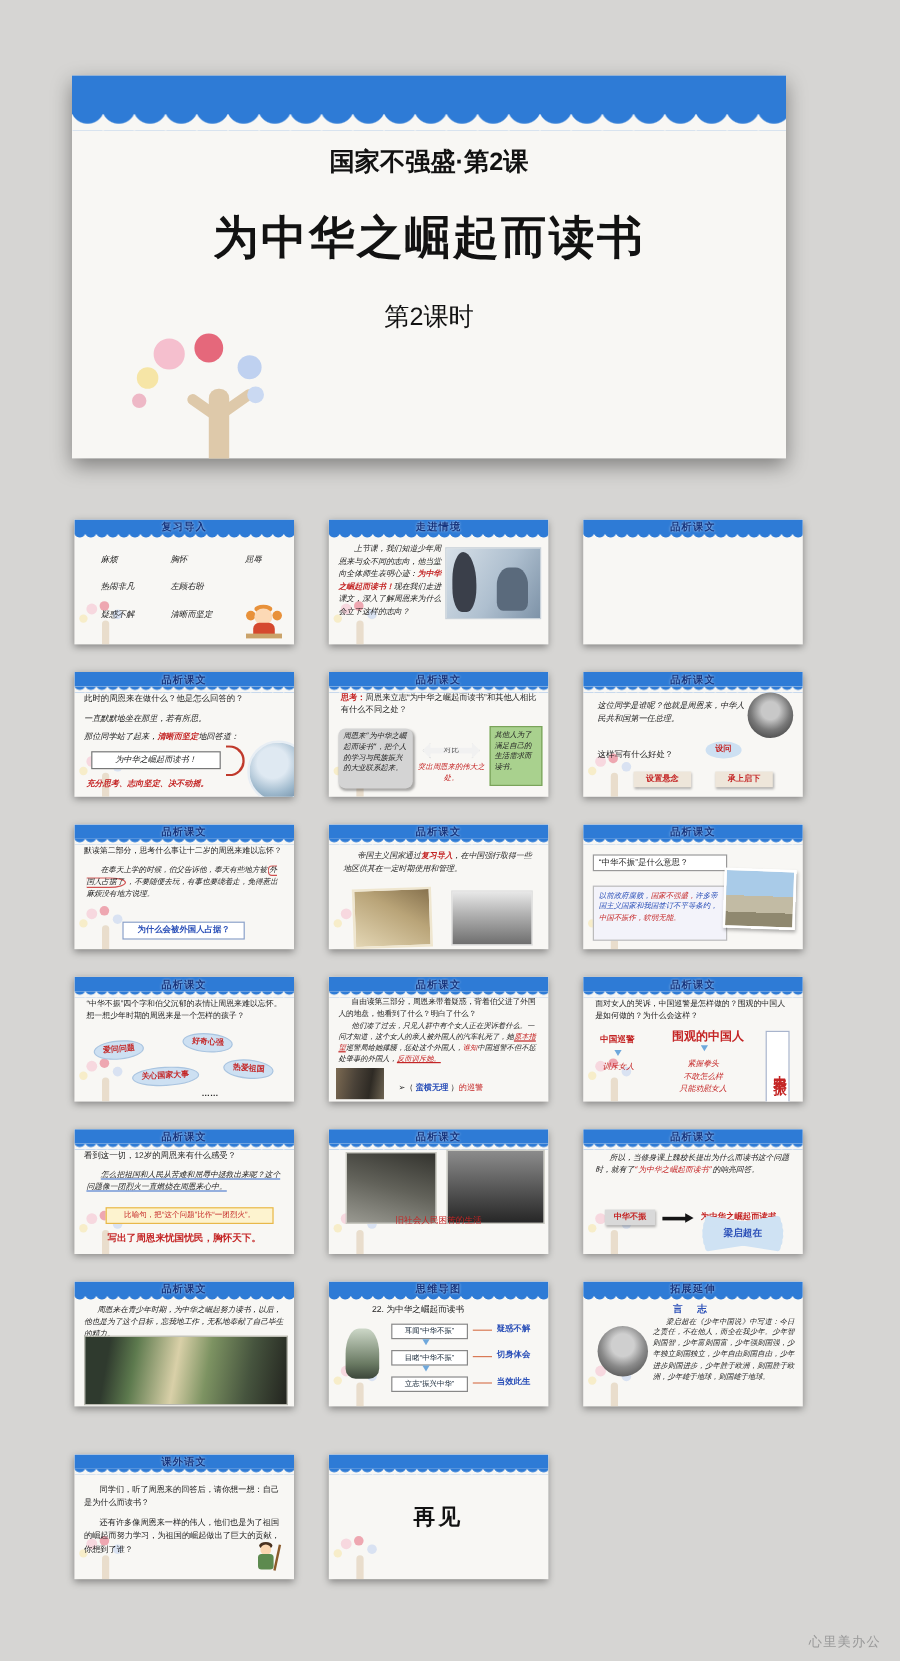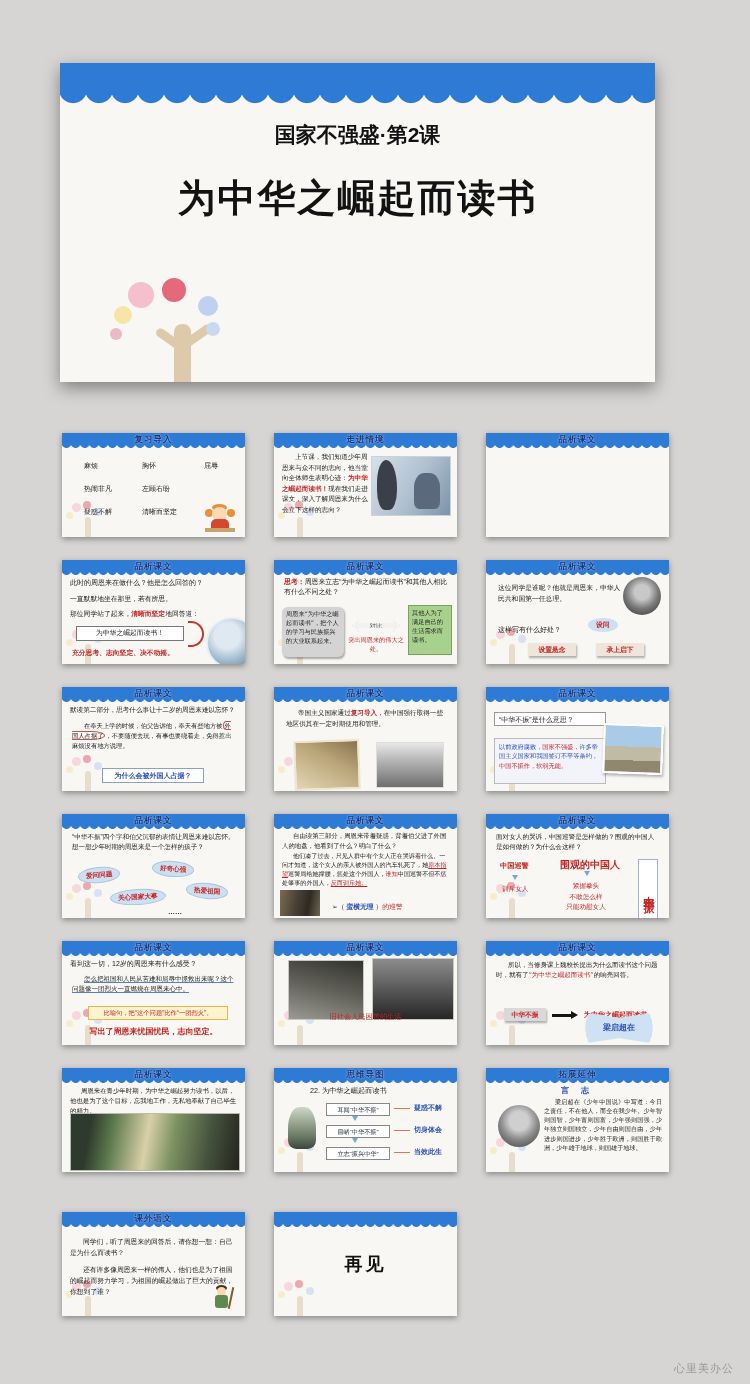--- a/index.html
+++ b/index.html
@@ -1,19 +1,19 @@
 <!DOCTYPE html>
 <html><head>
 <meta charset="utf-8">
 <style>
   html,body{margin:0;padding:0}
   body{width:750px;height:1384px;background:#d6d5d3;position:relative;overflow:hidden;
        font-family:"Liberation Sans",sans-serif;color:#1c1c1c}
   .abs{position:absolute}
-  .hw{font-family:"DejaVu Serif",serif;}
+  .hw{font-family:"DejaVu Serif",serif;font-style:italic}
   .red{color:#c42525}
   .blue{color:#2b50b8}
   .bold{font-weight:bold}
   .ctr{text-align:center}
 
   
   .banner{position:relative;background:#2e7bd6;height:12px}
   .banner::after{content:"";position:absolute;left:0;right:0;top:100%;height:5px;
     background-image:radial-gradient(circle at 4.5px -2px,#2e7bd6 4.6px,rgba(46,123,214,0) 5.2px);
     background-size:9.2px 5px;background-repeat:repeat-x}
@@ -100,20 +100,21 @@
 
   .wm{position:absolute;right:16px;bottom:8px;font-size:11px;color:#999;letter-spacing:1px}
 </style>
 </head>
 <body>
 
 <div class="main">
   <div class="banner"></div>
   <div class="kicker">国家不强盛·第2课</div>
   <div class="mtitle">为中华之崛起而读书</div>
+  <div class="msub">第2课时</div>
   <div class="tree tree-lg">
     <i class="bl"></i>
       <i class="br"></i>
       <i class="tk"></i>
     <i class="p1"></i>
       <i class="p2"></i>
       <i class="p3"></i>
       <i class="p4"></i>
       <i class="p5"></i>
       <i class="p6"></i>
@@ -388,21 +389,21 @@
         <i class="tk"></i>
         <i class="c1"></i>
         <i class="c2"></i>
         <i class="c3"></i>
         <i class="c4"></i>
       </div>
     <div class="tbody">
       <div class="abs" style="left:2px;top:1px;font-size:7px">看到这一切，12岁的周恩来有什么感受？</div>
       <div class="abs hw" style="left:4px;top:16px;width:164px;font-size:6.5px;line-height:1.6;text-indent:12px;text-decoration:underline;text-decoration-color:#5580d0">怎么把祖国和人民从苦难和屈辱中拯救出来呢？这个问题像一团烈火一直燃烧在周恩来心中。</div>
       <div class="abs red ctr" style="left:20px;top:48px;width:138px;height:12px;line-height:12px;background:#fdf3cf;border:1px solid #e8b84a;font-size:6.3px">比喻句，把“这个问题”比作“一团烈火”。</div>
-      <div class="abs red bold ctr" style="left:0;top:68px;width:171px;font-size:8px">写出了周恩来忧国忧民，志向坚定。</div>
+      <div class="abs red bold ctr" style="left:0;top:68px;width:171px;font-size:8px">写出了周恩来忧国忧民，胸怀天下。</div>
     </div>
   </div>
 
   <div class="thumb">
     <div class="banner">
         <span class="blabel">品析课文</span>
       </div>
     <div class="tree tree-sm">
         <i class="tk"></i>
         <i class="c1"></i>

